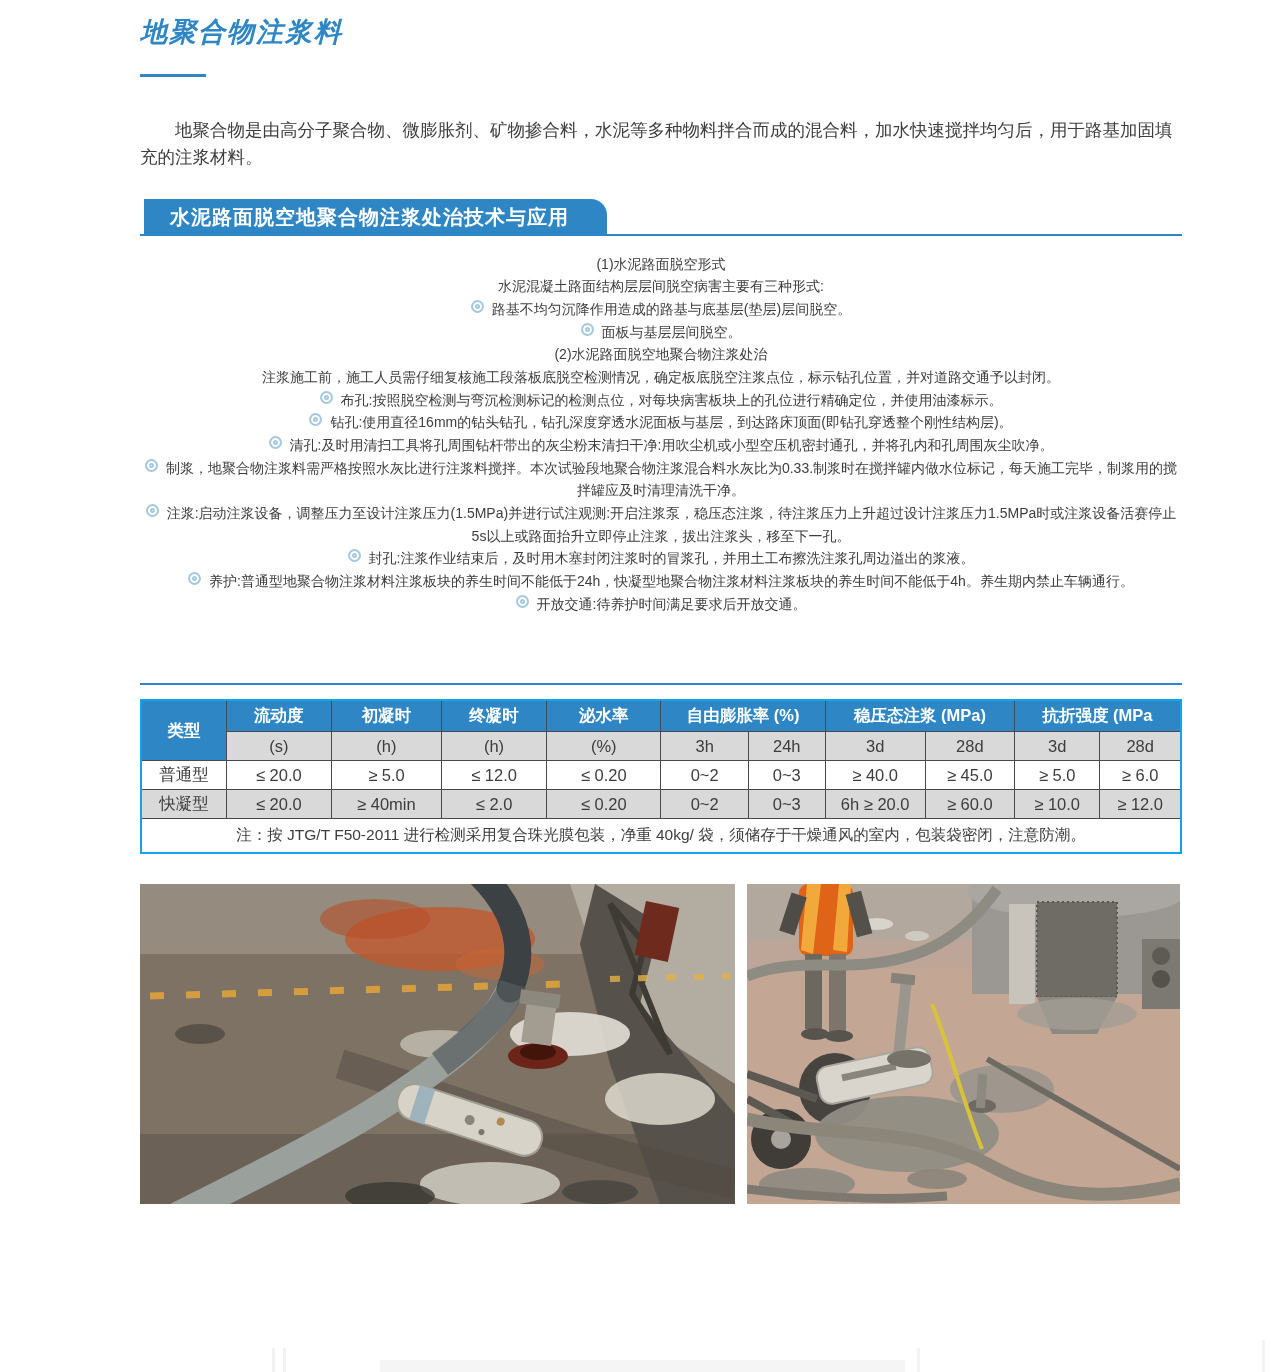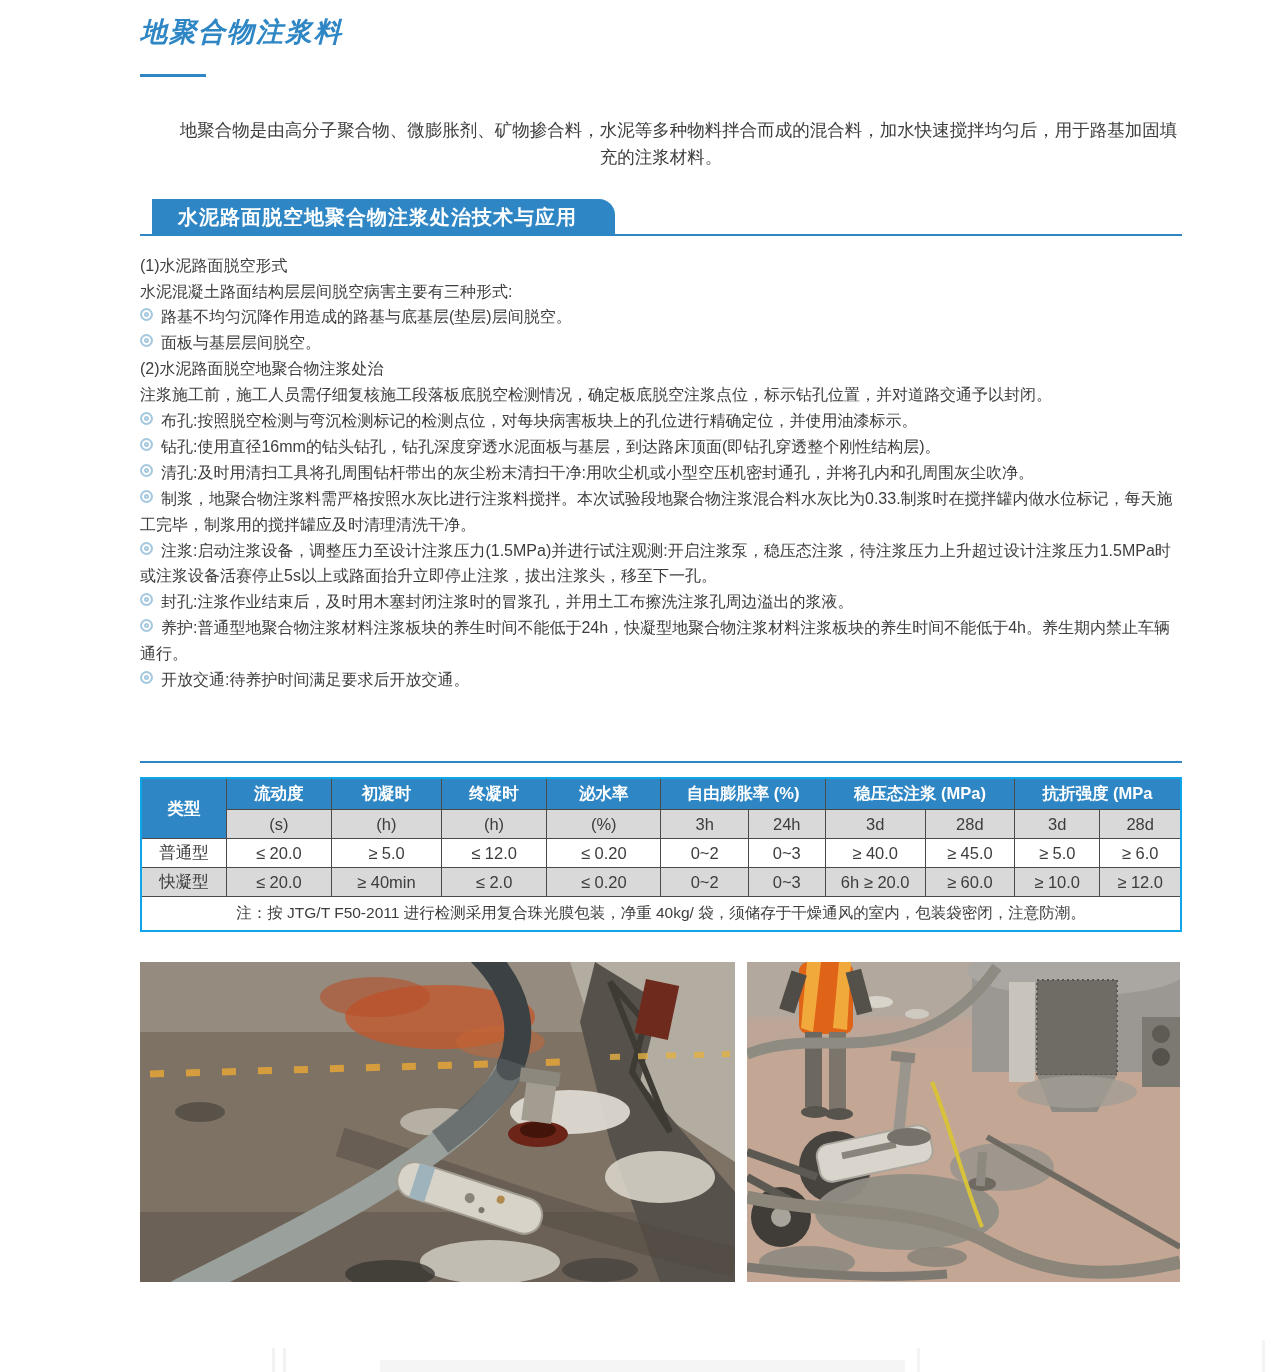--- a/index.html
+++ b/index.html
@@ -14,35 +14,34 @@
   .title{
     margin:14px 0 0 0;font-size:27px;font-weight:bold;letter-spacing:2px;
     color:var(--title,#2e86c4);
     font-style:italic;
   }
   .title-dash{width:66px;height:3px;background:var(--accent,#2e86c4);margin-top:24px;}
 
   .intro{
     margin:40px 0 0 0;font-size:17.5px;line-height:1.56;text-indent:2em;
     color:var(--text,#3d3d3d);
-    text-align:center;
   }
 
   .banner-row{position:relative;height:37px;}
   .banner-row.first{margin-top:27px;}
   .banner-row.second{margin-top:33px;}
   .banner-line{position:absolute;left:0;bottom:0;width:100%;height:2px;background:var(--accent,#2e86c4);}
   .banner{
-    position:absolute;left:12px;bottom:0;height:37px;line-height:37px;
+    position:absolute;left:4px;bottom:0;height:37px;line-height:37px;
     background:var(--accent,#2e86c4);color:#fff;font-size:20px;font-weight:bold;
     padding:0 38px 0 26px;border-radius:0 16px 0 0;letter-spacing:1px;white-space:nowrap;
   }
 
   .content-list{margin-top:17px;}
-  .content-list p{margin:0;font-size:16px;line-height:1.62;color:var(--text,#3d3d3d);}
+  .content-list p{margin:0;font-size:14px;line-height:1.62;color:var(--text,#3d3d3d);text-align:center;}
   .ring{
     display:inline-block;width:9px;height:9px;border-radius:50%;
     border:2px solid var(--bullet-ring,#a6c9e0);
     box-shadow:inset 0 0 0 2px #ffffff, inset 0 0 0 4px var(--bullet-ring,#a6c9e0);
     background:#fff;margin-right:8px;vertical-align:1px;
   }
 
   table.spec{
     margin-top:14px;width:100%;border-collapse:collapse;table-layout:fixed;
     font-size:16.5px;

